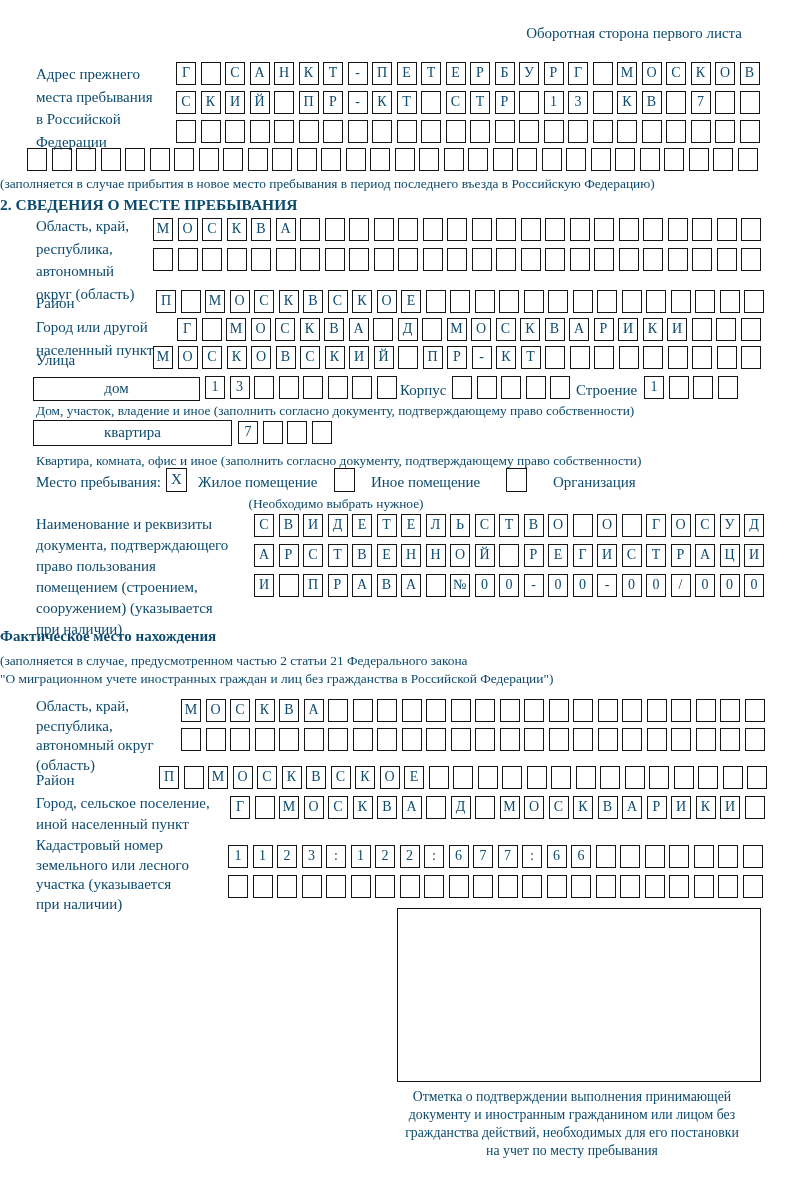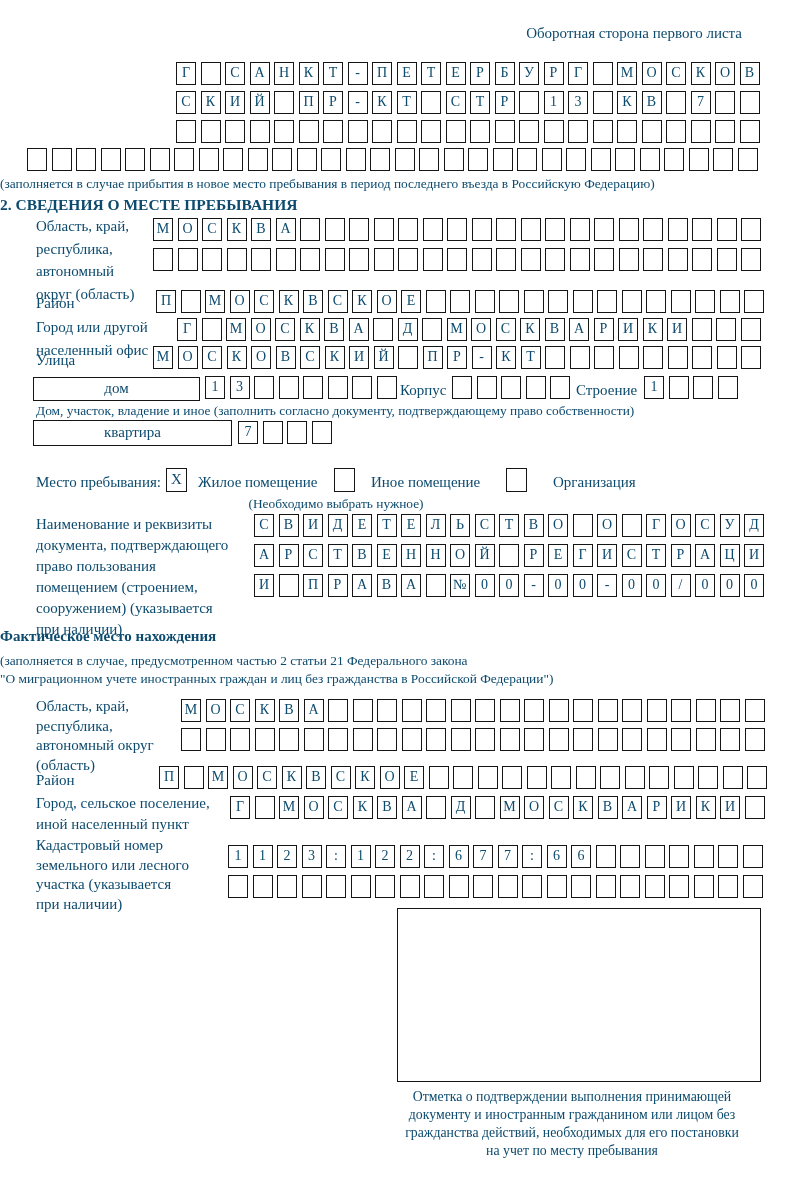--- a/index.html
+++ b/index.html
@@ -23,20 +23,26 @@
   .stamp{position:absolute;box-sizing:border-box;border:1.6px solid #151515;background:#fff;}
   .capblock{position:absolute;font-size:13.8px;line-height:18px;text-align:center;}
 </style>
 </head>
 <body>
 
 <div class="page">
 
   <div class="lbl" style="top:22px;right:58px">Оборотная сторона первого листа</div>
 
+  <div class="lbl" style="left:36px;top:63px">
+    <div>Адрес прежнего</div>
+    <div>места пребывания</div>
+    <div>в Российской</div>
+    <div>Федерации</div>
+  </div>
   <div class="cellrow" style="left:176px;top:62px"><span class="cb">Г</span><span class="cb"></span><span class="cb">С</span><span class="cb">А</span><span class="cb">Н</span><span class="cb">К</span><span class="cb">Т</span><span class="cb">-</span><span class="cb">П</span><span class="cb">Е</span><span class="cb">Т</span><span class="cb">Е</span><span class="cb">Р</span><span class="cb">Б</span><span class="cb">У</span><span class="cb">Р</span><span class="cb">Г</span><span class="cb"></span><span class="cb">М</span><span class="cb">О</span><span class="cb">С</span><span class="cb">К</span><span class="cb">О</span><span class="cb">В</span></div>
   <div class="cellrow" style="left:176px;top:91px"><span class="cb">С</span><span class="cb">К</span><span class="cb">И</span><span class="cb">Й</span><span class="cb"></span><span class="cb">П</span><span class="cb">Р</span><span class="cb">-</span><span class="cb">К</span><span class="cb">Т</span><span class="cb"></span><span class="cb">С</span><span class="cb">Т</span><span class="cb">Р</span><span class="cb"></span><span class="cb">1</span><span class="cb">3</span><span class="cb"></span><span class="cb">К</span><span class="cb">В</span><span class="cb"></span><span class="cb">7</span><span class="cb"></span><span class="cb"></span></div>
   <div class="cellrow" style="left:176px;top:120px"><span class="cb"></span><span class="cb"></span><span class="cb"></span><span class="cb"></span><span class="cb"></span><span class="cb"></span><span class="cb"></span><span class="cb"></span><span class="cb"></span><span class="cb"></span><span class="cb"></span><span class="cb"></span><span class="cb"></span><span class="cb"></span><span class="cb"></span><span class="cb"></span><span class="cb"></span><span class="cb"></span><span class="cb"></span><span class="cb"></span><span class="cb"></span><span class="cb"></span><span class="cb"></span><span class="cb"></span></div>
   <div class="cellrow" style="left:27px;top:148px"><span class="cb"></span><span class="cb"></span><span class="cb"></span><span class="cb"></span><span class="cb"></span><span class="cb"></span><span class="cb"></span><span class="cb"></span><span class="cb"></span><span class="cb"></span><span class="cb"></span><span class="cb"></span><span class="cb"></span><span class="cb"></span><span class="cb"></span><span class="cb"></span><span class="cb"></span><span class="cb"></span><span class="cb"></span><span class="cb"></span><span class="cb"></span><span class="cb"></span><span class="cb"></span><span class="cb"></span><span class="cb"></span><span class="cb"></span><span class="cb"></span><span class="cb"></span><span class="cb"></span><span class="cb"></span></div>
   <div class="cap center" style="top:176px">(заполняется в случае прибытия в новое место пребывания в период последнего въезда в Российскую Федерацию)</div>
 
   <div class="ttl center" style="top:196px">2. СВЕДЕНИЯ О МЕСТЕ ПРЕБЫВАНИЯ</div>
 
   <div class="lbl" style="left:36px;top:215px">
     <div>Область, край,</div>
@@ -45,37 +51,38 @@
     <div>округ (область)</div>
   </div>
   <div class="cellrow" style="left:153px;top:218px"><span class="cb">М</span><span class="cb">О</span><span class="cb">С</span><span class="cb">К</span><span class="cb">В</span><span class="cb">А</span><span class="cb"></span><span class="cb"></span><span class="cb"></span><span class="cb"></span><span class="cb"></span><span class="cb"></span><span class="cb"></span><span class="cb"></span><span class="cb"></span><span class="cb"></span><span class="cb"></span><span class="cb"></span><span class="cb"></span><span class="cb"></span><span class="cb"></span><span class="cb"></span><span class="cb"></span><span class="cb"></span><span class="cb"></span></div>
   <div class="cellrow" style="left:153px;top:248px"><span class="cb"></span><span class="cb"></span><span class="cb"></span><span class="cb"></span><span class="cb"></span><span class="cb"></span><span class="cb"></span><span class="cb"></span><span class="cb"></span><span class="cb"></span><span class="cb"></span><span class="cb"></span><span class="cb"></span><span class="cb"></span><span class="cb"></span><span class="cb"></span><span class="cb"></span><span class="cb"></span><span class="cb"></span><span class="cb"></span><span class="cb"></span><span class="cb"></span><span class="cb"></span><span class="cb"></span><span class="cb"></span></div>
 
   <div class="lbl" style="left:36px;top:292px">Район</div>
   <div class="cellrow" style="left:156px;top:290px"><span class="cb">П</span><span class="cb"></span><span class="cb">М</span><span class="cb">О</span><span class="cb">С</span><span class="cb">К</span><span class="cb">В</span><span class="cb">С</span><span class="cb">К</span><span class="cb">О</span><span class="cb">Е</span><span class="cb"></span><span class="cb"></span><span class="cb"></span><span class="cb"></span><span class="cb"></span><span class="cb"></span><span class="cb"></span><span class="cb"></span><span class="cb"></span><span class="cb"></span><span class="cb"></span><span class="cb"></span><span class="cb"></span><span class="cb"></span></div>
 
   <div class="lbl" style="left:36px;top:316px">
     <div>Город или другой</div>
-    <div>населенный офис</div>
+    <div>населенный пункт</div>
   </div>
   <div class="cellrow" style="left:177px;top:318px"><span class="cb">Г</span><span class="cb"></span><span class="cb">М</span><span class="cb">О</span><span class="cb">С</span><span class="cb">К</span><span class="cb">В</span><span class="cb">А</span><span class="cb"></span><span class="cb">Д</span><span class="cb"></span><span class="cb">М</span><span class="cb">О</span><span class="cb">С</span><span class="cb">К</span><span class="cb">В</span><span class="cb">А</span><span class="cb">Р</span><span class="cb">И</span><span class="cb">К</span><span class="cb">И</span><span class="cb"></span><span class="cb"></span><span class="cb"></span></div>
 
   <div class="lbl" style="left:36px;top:349px">Улица</div>
   <div class="cellrow" style="left:153px;top:346px"><span class="cb">М</span><span class="cb">О</span><span class="cb">С</span><span class="cb">К</span><span class="cb">О</span><span class="cb">В</span><span class="cb">С</span><span class="cb">К</span><span class="cb">И</span><span class="cb">Й</span><span class="cb"></span><span class="cb">П</span><span class="cb">Р</span><span class="cb">-</span><span class="cb">К</span><span class="cb">Т</span><span class="cb"></span><span class="cb"></span><span class="cb"></span><span class="cb"></span><span class="cb"></span><span class="cb"></span><span class="cb"></span><span class="cb"></span><span class="cb"></span></div>
 
   <div class="widebox" style="left:33px;top:377px;width:167px;height:24px;line-height:21px">дом</div>
   <div class="cellrow" style="left:205px;top:376px"><span class="cb">1</span><span class="cb">3</span><span class="cb"></span><span class="cb"></span><span class="cb"></span><span class="cb"></span><span class="cb"></span><span class="cb"></span></div>
   <div class="lbl" style="left:400px;top:379px">Корпус</div>
   <div class="cellrow" style="left:452px;top:376px"><span class="cb"></span><span class="cb"></span><span class="cb"></span><span class="cb"></span><span class="cb"></span></div>
   <div class="lbl" style="left:576px;top:379px">Строение</div>
   <div class="cellrow" style="left:644px;top:376px"><span class="cb">1</span><span class="cb"></span><span class="cb"></span><span class="cb"></span></div>
   <div class="cap" style="left:36px;top:403px">Дом, участок, владение и иное (заполнить согласно документу, подтверждающему право собственности)</div>
 
   <div class="widebox" style="left:33px;top:420px;width:199px;height:26px;line-height:23px">квартира</div>
   <div class="cellrow" style="left:238px;top:421px"><span class="cb">7</span><span class="cb"></span><span class="cb"></span><span class="cb"></span></div>
+  <div class="cap" style="left:36px;top:453px">Квартира, комната, офис и иное (заполнить согласно документу, подтверждающему право собственности)</div>
 
   <div class="lbl" style="left:36px;top:471px">Место пребывания:</div>
   <div class="chk" style="left:166px;top:468px">X</div>
   <div class="lbl" style="left:198px;top:471px">Жилое помещение</div>
   <div class="chk" style="left:334px;top:468px"></div>
   <div class="lbl" style="left:371px;top:471px">Иное помещение</div>
   <div class="chk" style="left:506px;top:468px"></div>
   <div class="lbl" style="left:553px;top:471px">Организация</div>
   <div class="cap" style="left:36px;top:496px;width:600px;text-align:center;white-space:normal">(Необходимо выбрать нужное)</div>
 

